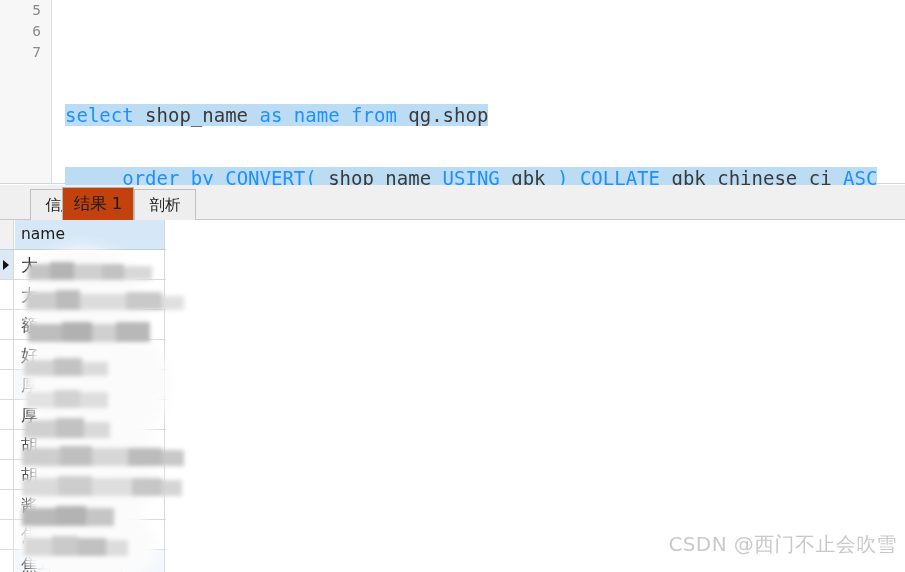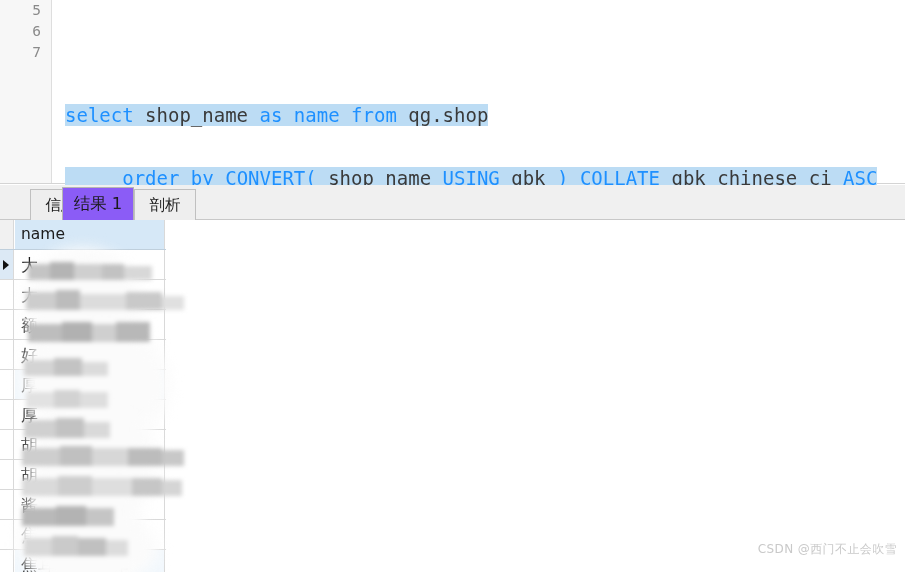--- a/index.html
+++ b/index.html
@@ -88,21 +88,21 @@
     border-bottom: none;
     display: flex;
     align-items: center;
     justify-content: center;
     font-size: 15.5px;
     color: #1b1b1b;
     font-family: "DejaVu Sans", "Liberation Sans", sans-serif;
     cursor: default;
   }
   .tab.active {
-    background: #8b5cf6;
+    background: #c2410c;
     top: 2px;
     height: 33px;
     border-color: #b5b5b5;
     z-index: 5;
     font-size: 16.5px;
   }
 
   
   #grid {
     position: absolute;
@@ -188,21 +188,21 @@
     background: #fbfbfb;
     border-radius: 48% 52% 45% 55%;
     filter: blur(7px);
   }
 
   
   #watermark {
     position: absolute;
     right: 8px;
     bottom: 14px;
-    font-size: 12px;
+    font-size: 20px;
     color: #c9c9c9;
     font-family: "DejaVu Sans", "Liberation Sans", sans-serif;
     letter-spacing: 0.4px;
     white-space: nowrap;
     user-select: none;
   }
 </style>
 </head>
 <body>
 

